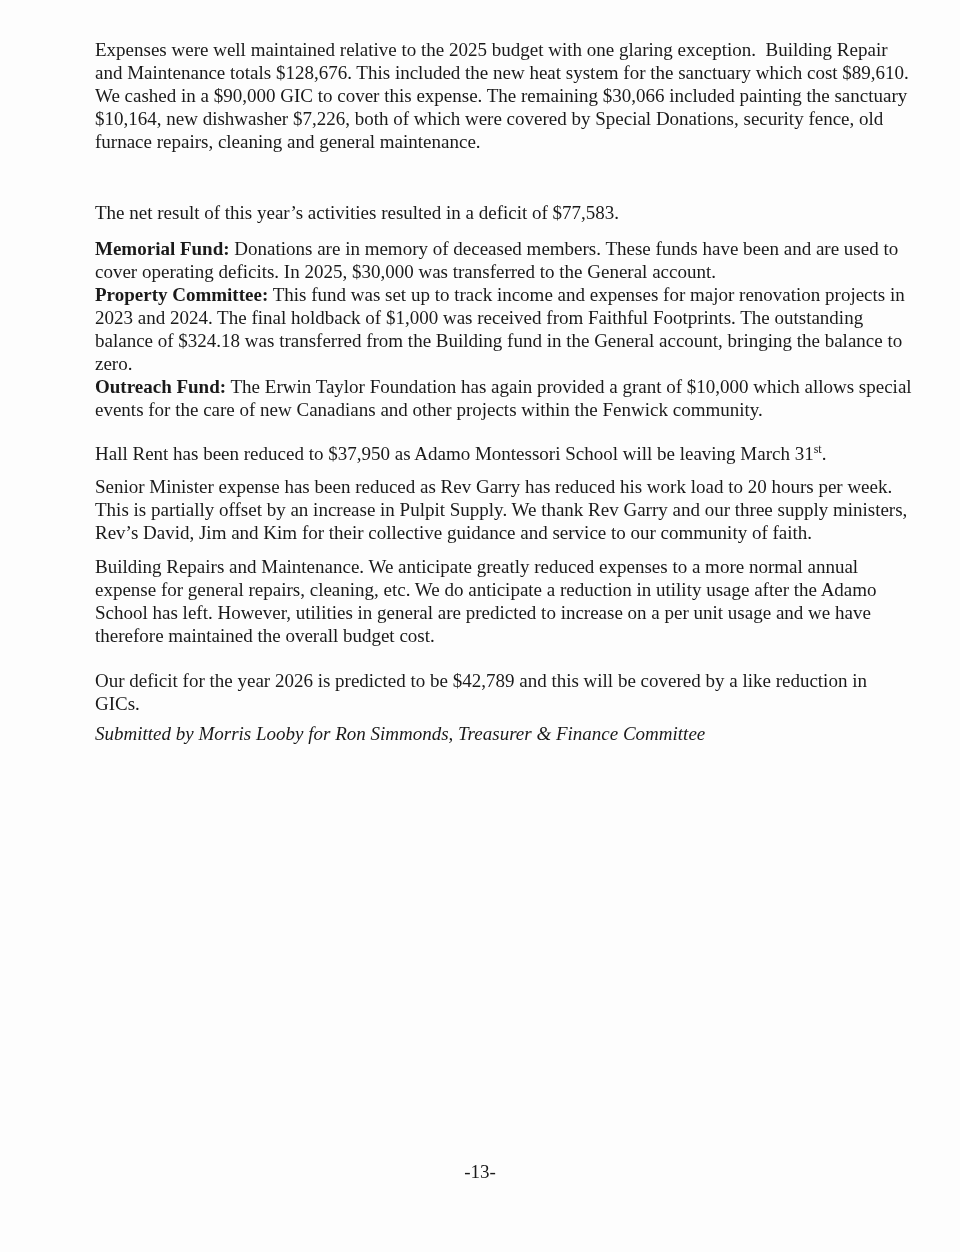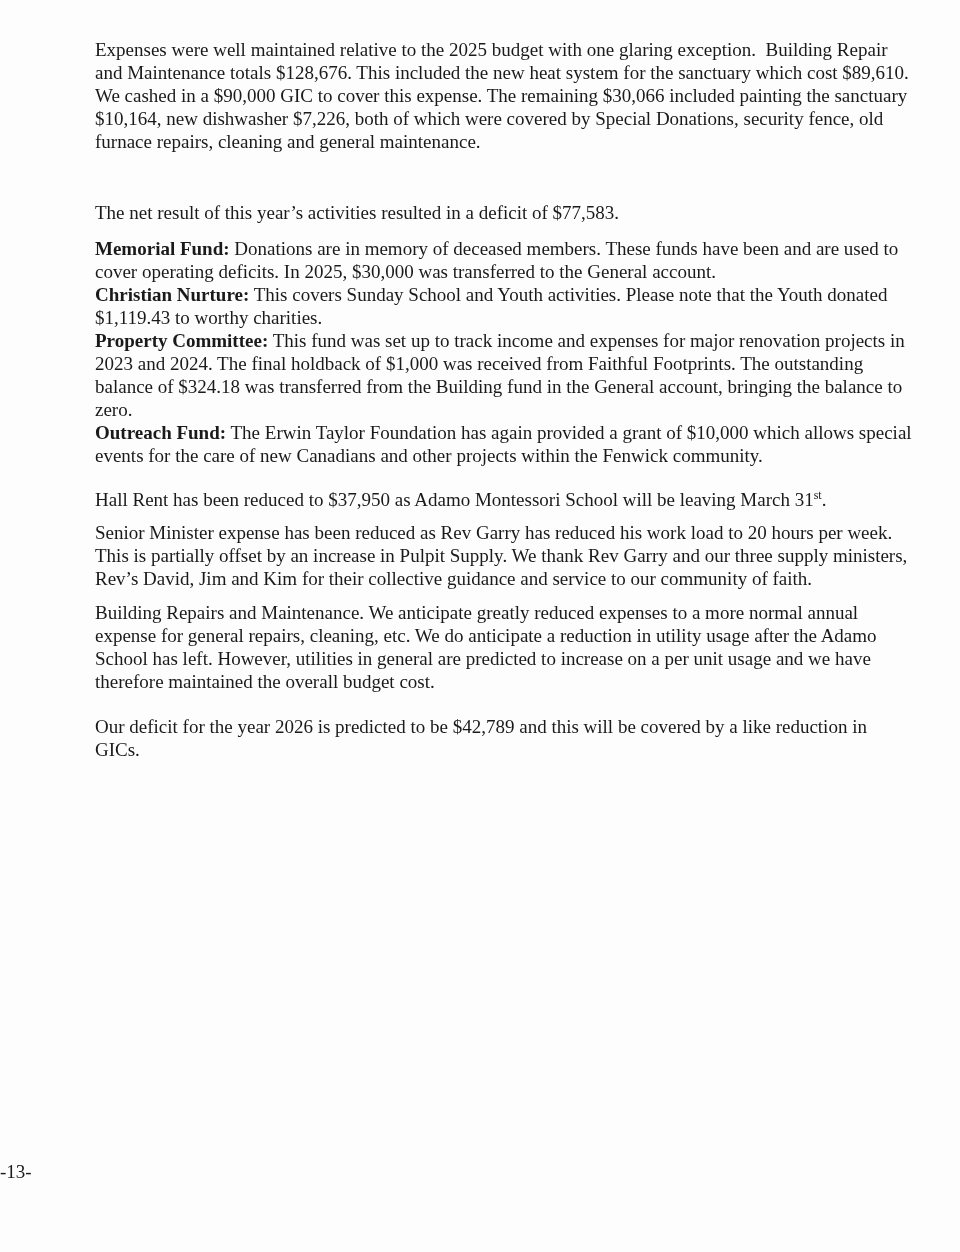--- a/index.html
+++ b/index.html
@@ -38,45 +38,46 @@
   sup {
     font-size: 12px;
     line-height: 0;
     vertical-align: super;
   }
   .page-number {
     position: absolute;
     top: 1160px;
     left: 0;
     width: 960px;
+    text-align: center;
     font-size: 19px;
     color: #1a1a1a;
   }
 </style>
 </head>
 <body>
 
 <div class="sheet">
 
   <p class="para para-expenses">Expenses were well maintained relative to the 2025 budget with one glaring exception.  Building Repair and Maintenance totals $128,676. This included the new heat system for the sanctuary which cost $89,610. We cashed in a $90,000 GIC to cover this expense. The remaining $30,066 included painting the sanctuary $10,164, new dishwasher $7,226, both of which were covered by Special Donations, security fence, old furnace repairs, cleaning and general maintenance.</p>
 
   <p class="para para-net-result">The net result of this year’s activities resulted in a deficit of $77,583.</p>
 
   <div class="funds-block">
     <p class="fund-line"><strong>Memorial Fund:</strong><span> Donations are in memory of deceased members. These funds have been and are used to cover operating deficits. In 2025, $30,000 was transferred to the General account.</span></p>
-    <p class="fund-line"><strong>Christian Nurture:</strong><span> This covers Sunday School and Youth activities. Please note that the Youth donated $1,119.43 to worthy charities.</span></p>
     <p class="fund-line"><strong>Property Committee:</strong><span> This fund was set up to track income and expenses for major renovation projects in 2023 and 2024. The final holdback of $1,000 was received from Faithful Footprints. The outstanding balance of $324.18 was transferred from the Building fund in the General account, bringing the balance to zero.</span></p>
     <p class="fund-line"><strong>Outreach Fund:</strong><span> The Erwin Taylor Foundation has again provided a grant of $10,000 which allows special events for the care of new Canadians and other projects within the Fenwick community.</span></p>
   </div>
 
 
   <p class="para para-hall-rent"><span>Hall Rent has been reduced to $37,950 as Adamo Montessori School will be leaving March 31</span><sup>st</sup><span>.</span></p>
 
   <p class="para para-senior">Senior Minister expense has been reduced as Rev Garry has reduced his work load to 20 hours per week. This is partially offset by an increase in Pulpit Supply. We thank Rev Garry and our three supply ministers, Rev’s David, Jim and Kim for their collective guidance and service to our community of faith.</p>
 
   <p class="para para-building">Building Repairs and Maintenance. We anticipate greatly reduced expenses to a more normal annual expense for general repairs, cleaning, etc. We do anticipate a reduction in utility usage after the Adamo School has left. However, utilities in general are predicted to increase on a per unit usage and we have therefore maintained the overall budget cost.</p>
 
   <p class="para para-deficit">Our deficit for the year 2026 is predicted to be $42,789 and this will be covered by a like reduction in GICs.</p>
 
+  <p class="para signature">Submitted by Morris Looby for Ron Simmonds, Treasurer &amp; Finance Committee</p>
 
   <div class="page-number">-13-</div>
 
 </div>
 
 </body></html>

